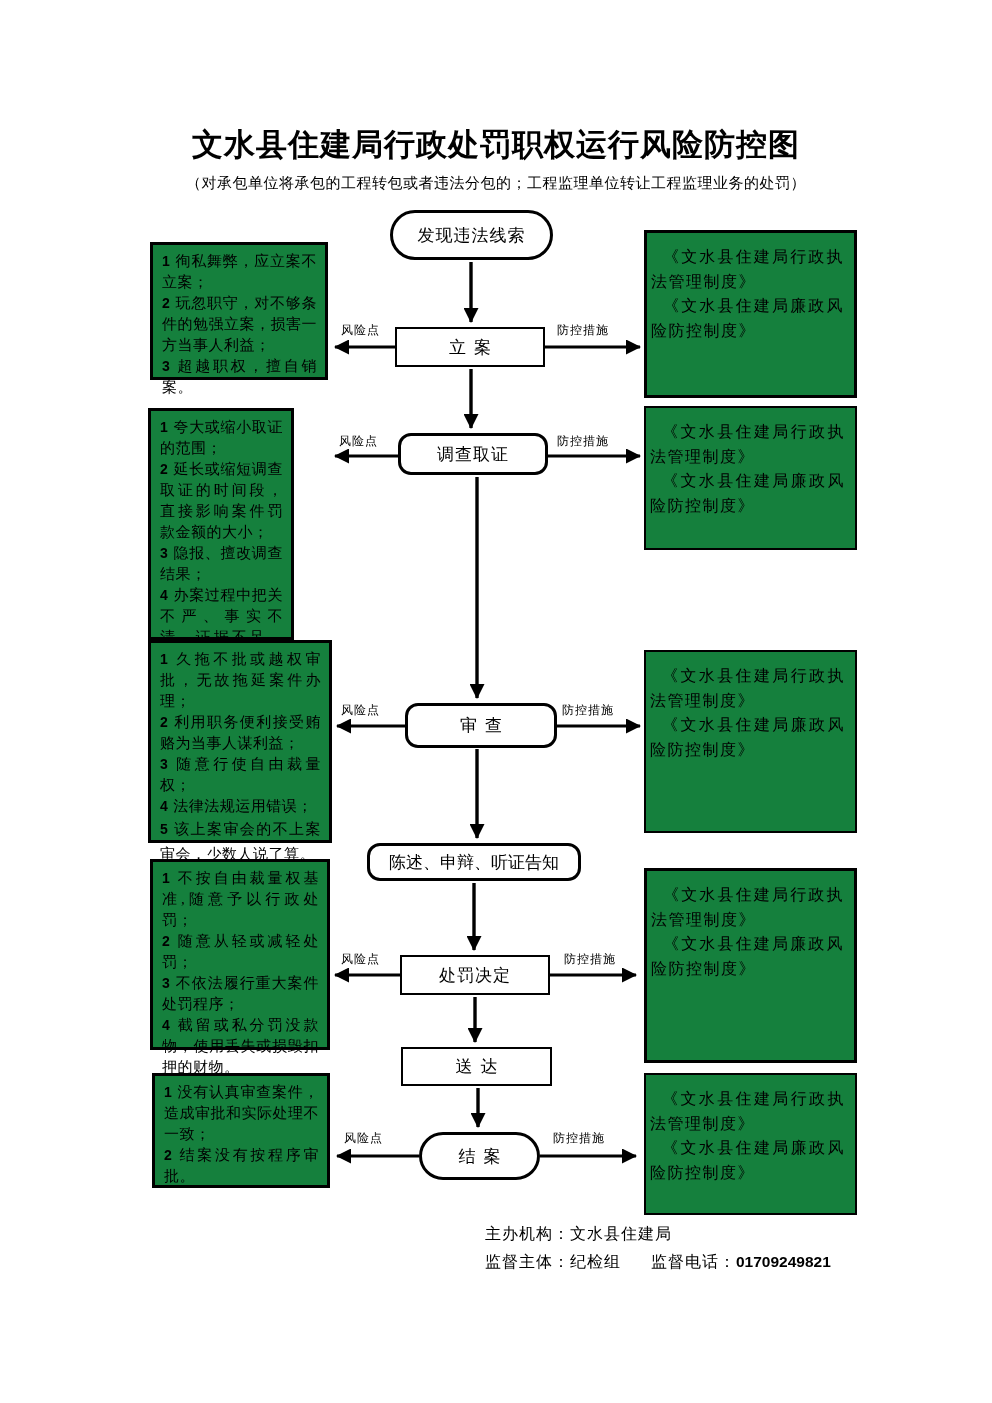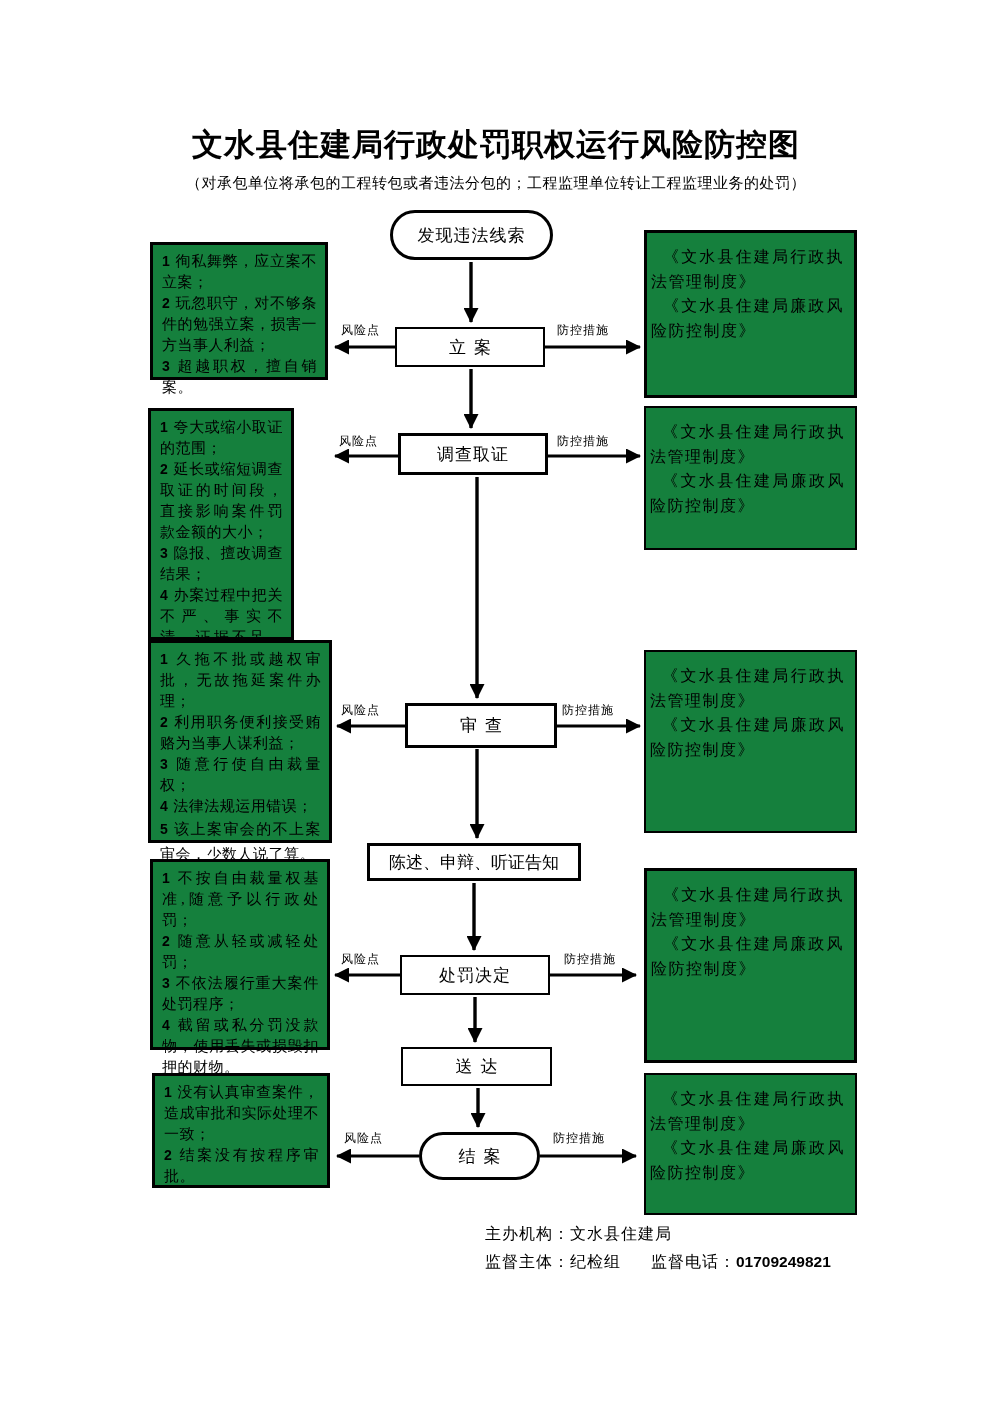--- a/index.html
+++ b/index.html
@@ -16,21 +16,21 @@
   .subtitle {
     position:absolute; top:174px; left:0; width:100%;
     text-align:center; font-size:15px; letter-spacing:0.5px;
   }
   svg.connectors { position:absolute; left:0; top:0; width:992px; height:1403px; }
   .node {
     position:absolute; box-sizing:border-box; border:2px solid #000; background:#fff;
     display:flex; align-items:center; justify-content:center;
     font-size:17px; letter-spacing:1px; white-space:nowrap;
   }
-  .node.b3 { border-width:3px; }
+  .node.b3 { border-width:3px;border-radius:13px; }
   .node.round { border-radius:26px; }
   .node.wide { letter-spacing:8px; text-indent:8px; }
   .sidebox {
     position:absolute; box-sizing:border-box; border:3px solid #000; background:#15803d;
   }
   .riskbox { padding:6px 8px 0 9px; font-size:15px; line-height:21px; }
   .riskbox .item { text-align:justify; letter-spacing:0.5px; }
   .riskbox .num {
     font-weight:bold; margin-right:5px;
     font-family:"Liberation Sans","DejaVu Sans",sans-serif; font-size:14px;

